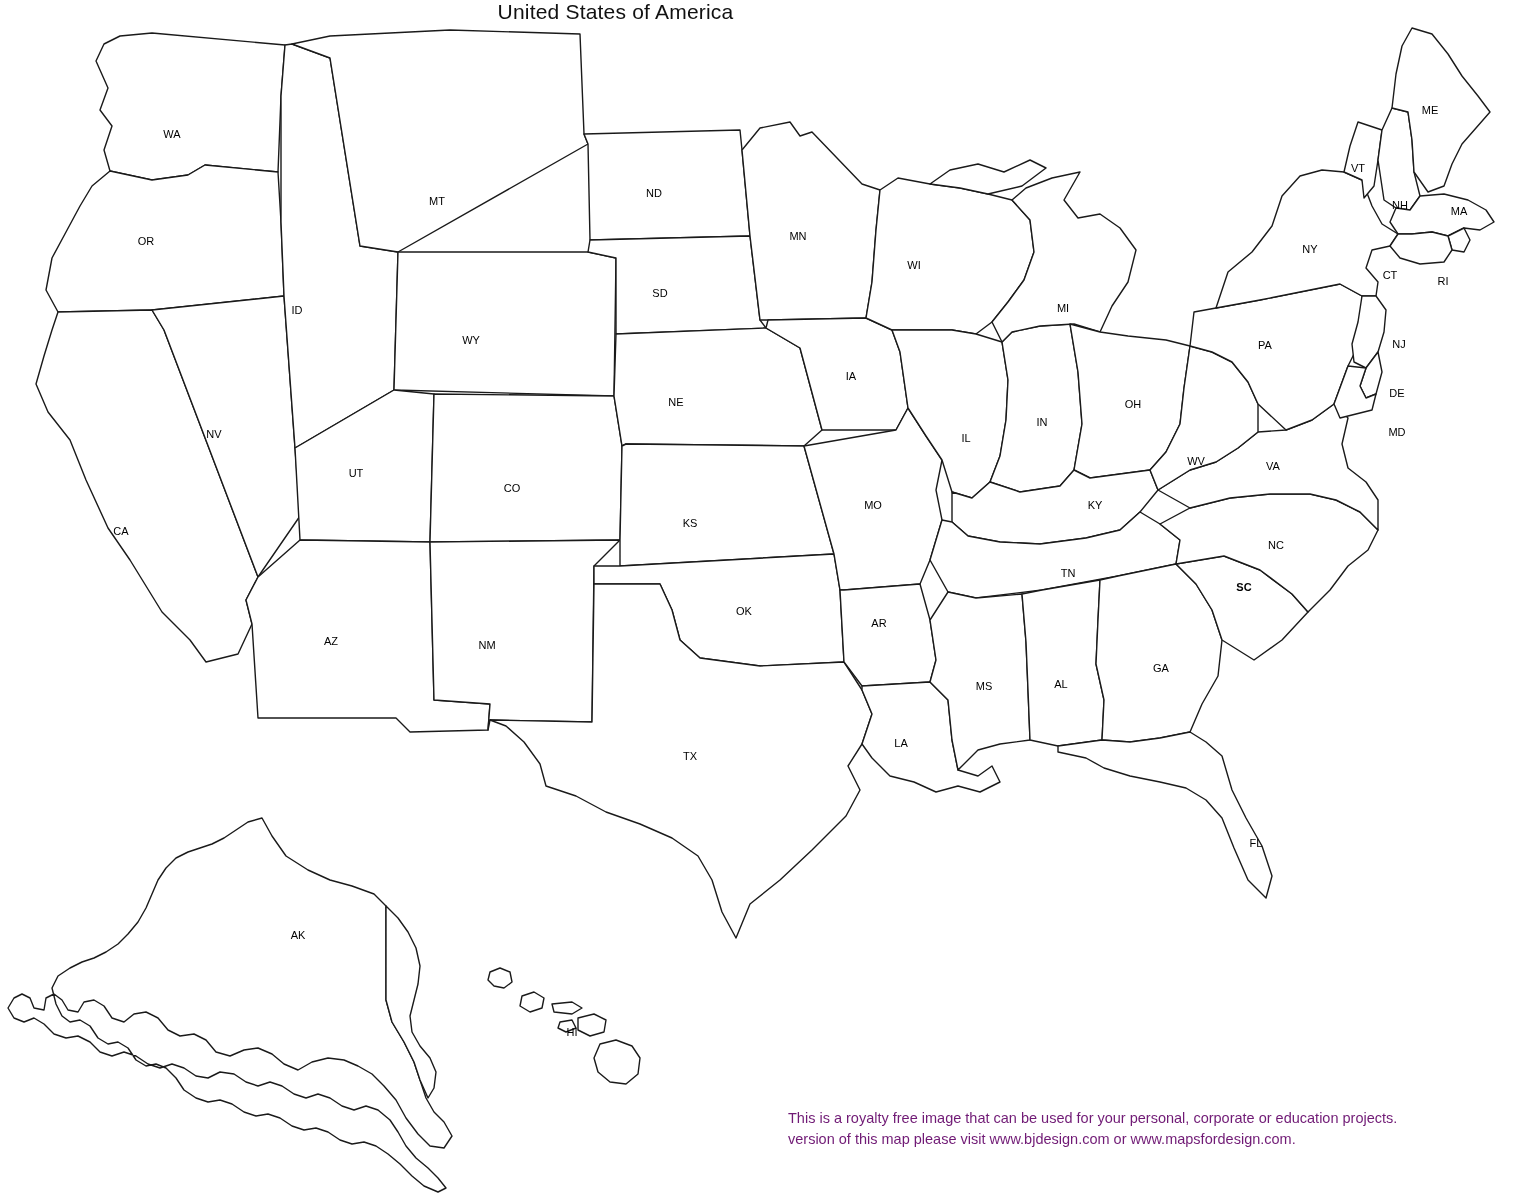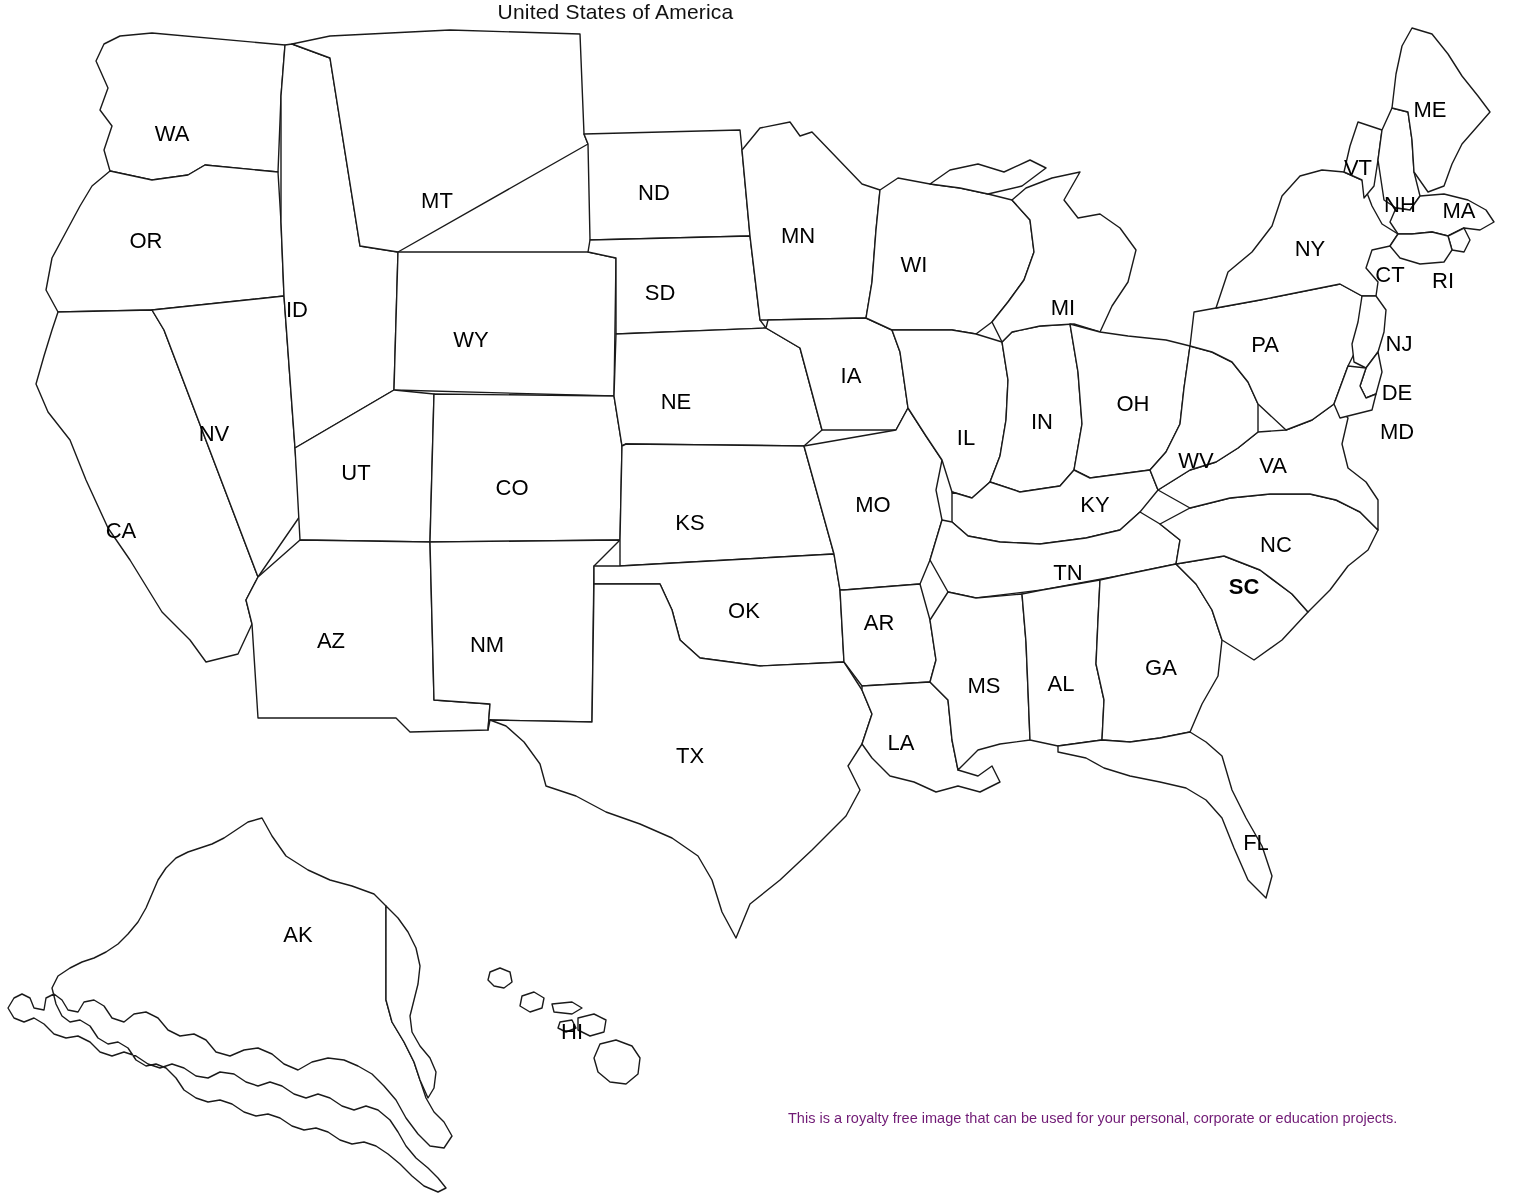--- a/index.html
+++ b/index.html
@@ -35,21 +35,21 @@
   #state-labels {
     position: absolute;
     top: 0;
     left: 0;
     width: 1526px;
     height: 1195px;
     pointer-events: none;
   }
   .state-label {
     position: absolute;
-    font-size: 22px;
+    font-size: 11px;
     font-family: "Liberation Sans", sans-serif;
     color: #000;
     transform: translate(-50%, -50%);
     white-space: nowrap;
     pointer-events: auto;
   }
   #credit-block {
     position: absolute;
     left: 788px;
     top: 1108px;
@@ -225,13 +225,14 @@
   <div class="state-label" style="left:1061px; top:684px;">AL</div>
   <div class="state-label" style="left:901px; top:743px;">LA</div>
   <div class="state-label" style="left:690px; top:756px;">TX</div>
   <div class="state-label" style="left:1256px; top:843px;">FL</div>
   <div class="state-label" style="left:298px; top:935px;">AK</div>
   <div class="state-label" style="left:572px; top:1032px;">HI</div>
 </div>
 
 <div id="credit-block">
   <div>This is a royalty free image that can be used for your personal, corporate or education projects.</div>
+  <div>version of this map please visit www.bjdesign.com or www.mapsfordesign.com.</div>
 </div>
 
 </body></html>

